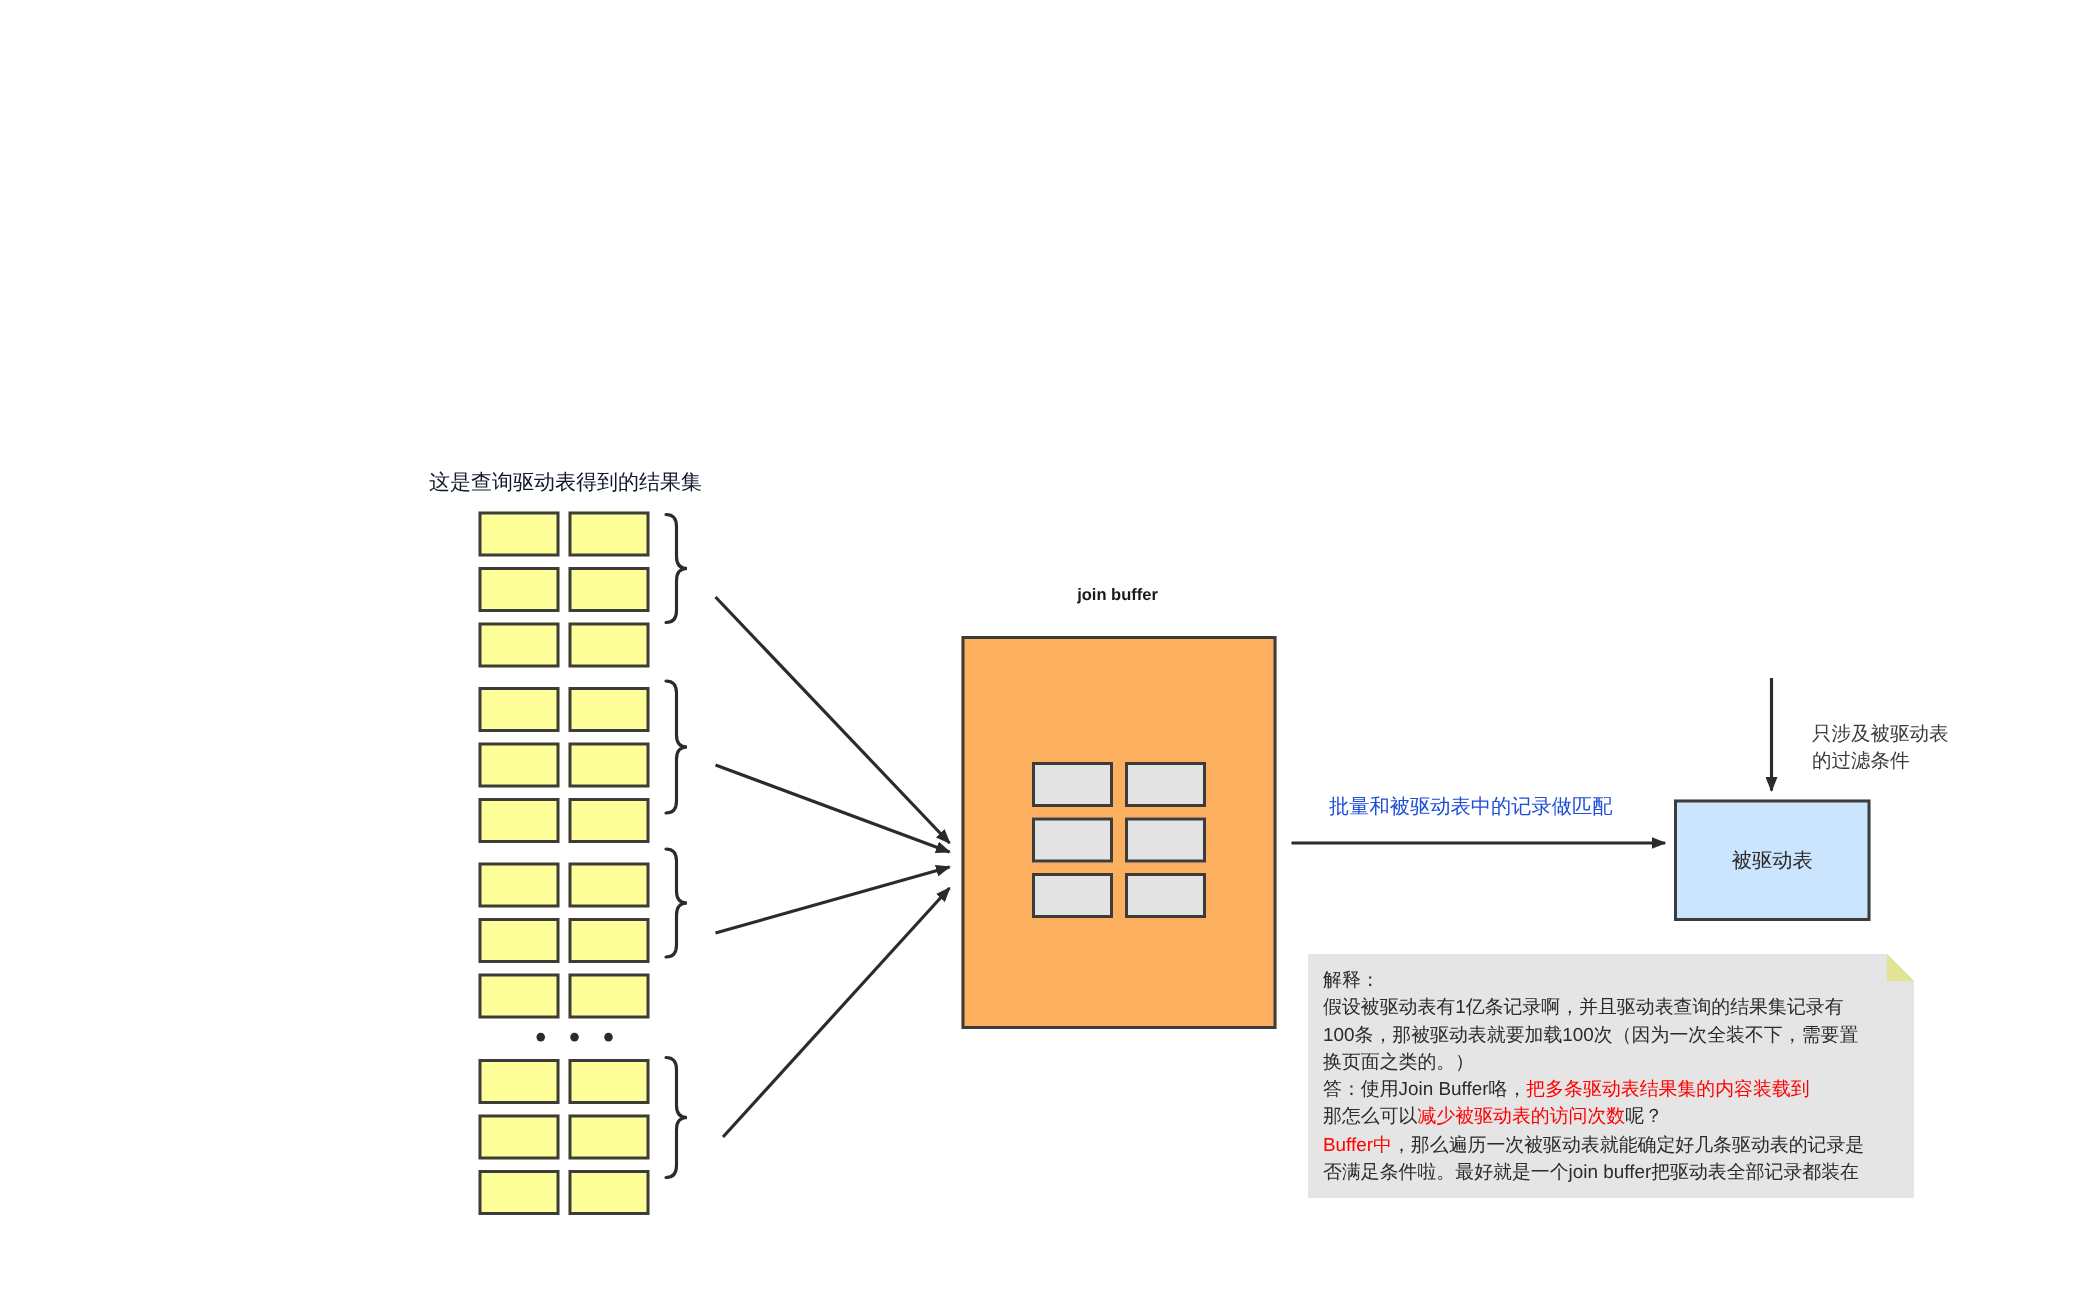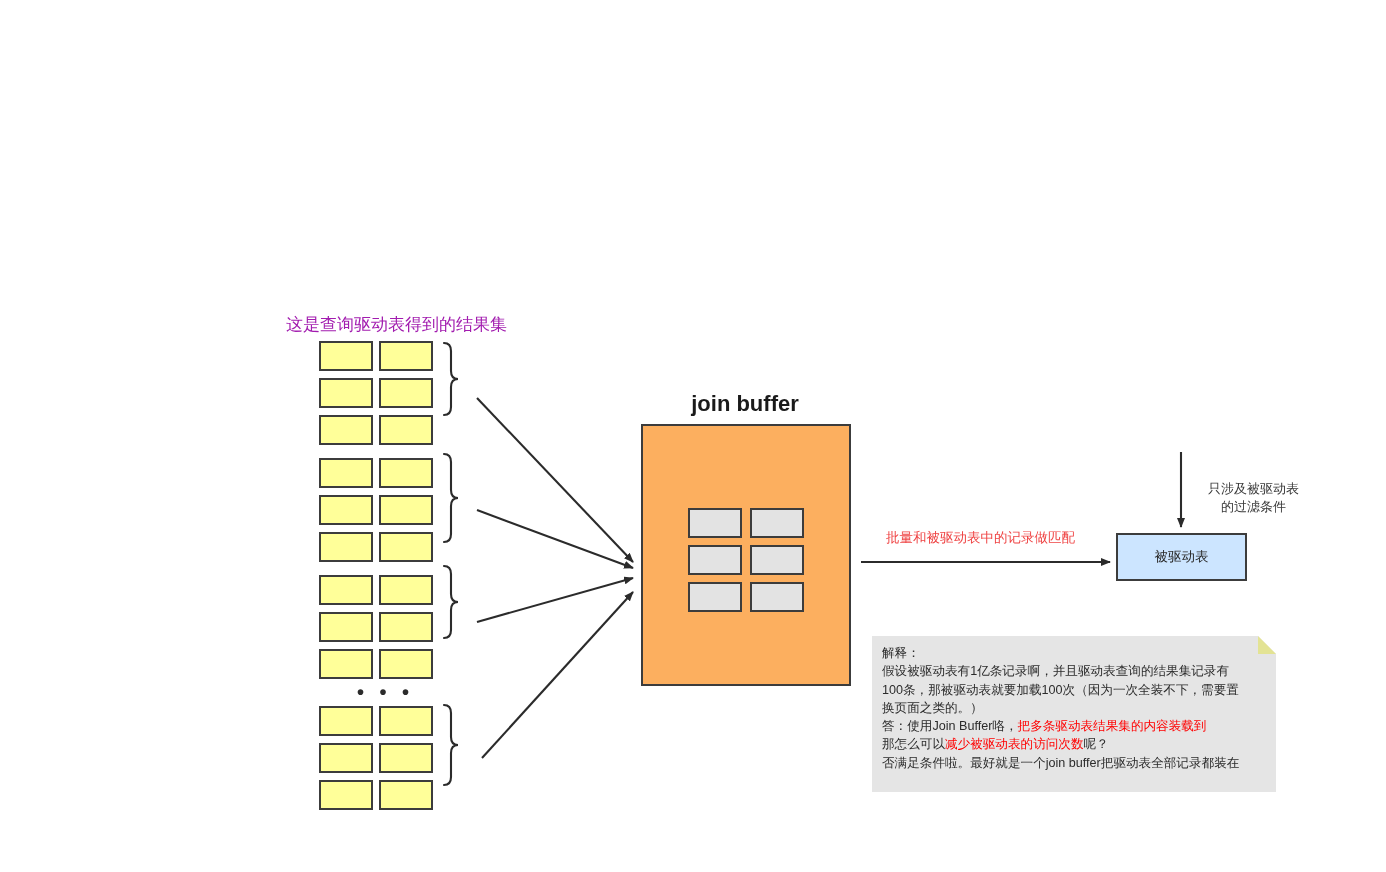--- a/index.html
+++ b/index.html
@@ -20,22 +20,22 @@
     left: 0; top: 0;
     width: 1386px;
     height: 872px;
   }
   .abs { position: absolute; }
 
   
   #resultset-title {
     left: 286px;
     top: 313px;
-    font-size: 17px;
-    color: #a21caf;
+    font-size: 14px;
+    color: #0f172a;
     white-space: nowrap;
   }
 
   
   #resultset-grid { left: 319px; top: 341px; }
   .rs-group { position: relative; }
   .rs-row {
     display: flex;
     gap: 6px;
     margin-bottom: 7px;
@@ -58,21 +58,21 @@
     font-weight: bold;
     line-height: 1;
   }
 
   
   #joinbuffer-title {
     left: 640px;
     top: 391px;
     width: 210px;
     text-align: center;
-    font-size: 22px;
+    font-size: 11px;
     font-weight: bold;
     color: #1a1a1a;
   }
   #joinbuffer-box {
     left: 641px;
     top: 424px;
     width: 210px;
     height: 262px;
     background: #fcaf5f;
     border: 2px solid #3c3c3c;
@@ -93,39 +93,38 @@
     background: #e3e3e3;
     border: 2px solid #3c3c3c;
     box-sizing: border-box;
   }
 
   
   #match-label {
     left: 886px;
     top: 529px;
     font-size: 13.5px;
-    color: #ef4444;
+    color: #1d4ed8;
     white-space: nowrap;
   }
   #filter-label {
     left: 1208px;
     top: 480px;
     font-size: 13px;
     color: #3b3b3b;
-    text-align: center;
     line-height: 1.35;
     white-space: nowrap;
   }
 
   
   #driven-table {
     left: 1116px;
     top: 533px;
     width: 131px;
-    height: 48px;
+    height: 81px;
     background: #cce5ff;
     border: 2px solid #3c3c3c;
     box-sizing: border-box;
     display: flex;
     align-items: center;
     justify-content: center;
     font-size: 13.5px;
     color: #2b2b2b;
   }
 
@@ -279,15 +278,16 @@
 
 <div class="abs" id="driven-table">被驱动表</div>
 
 <div class="abs" id="note">
   <div class="note-line">解释：</div>
   <div class="note-line">假设被驱动表有1亿条记录啊，并且驱动表查询的结果集记录有</div>
   <div class="note-line">100条，那被驱动表就要加载100次（因为一次全装不下，需要置</div>
   <div class="note-line">换页面之类的。）</div>
   <div class="note-line"><span>答：使用Join Buffer咯，</span><span class="hl">把多条驱动表结果集的内容装载到</span></div>
   <div class="note-line"><span>那怎么可以</span><span class="hl">减少被驱动表的访问次数</span><span>呢？</span></div>
+  <div class="note-line"><span class="hl">Buffer中</span><span>，那么遍历一次被驱动表就能确定好几条驱动表的记录是</span></div>
   <div class="note-line">否满足条件啦。最好就是一个join buffer把驱动表全部记录都装在</div>
 </div>
 <div class="abs" id="note-fold"></div>
 
 </body></html>

